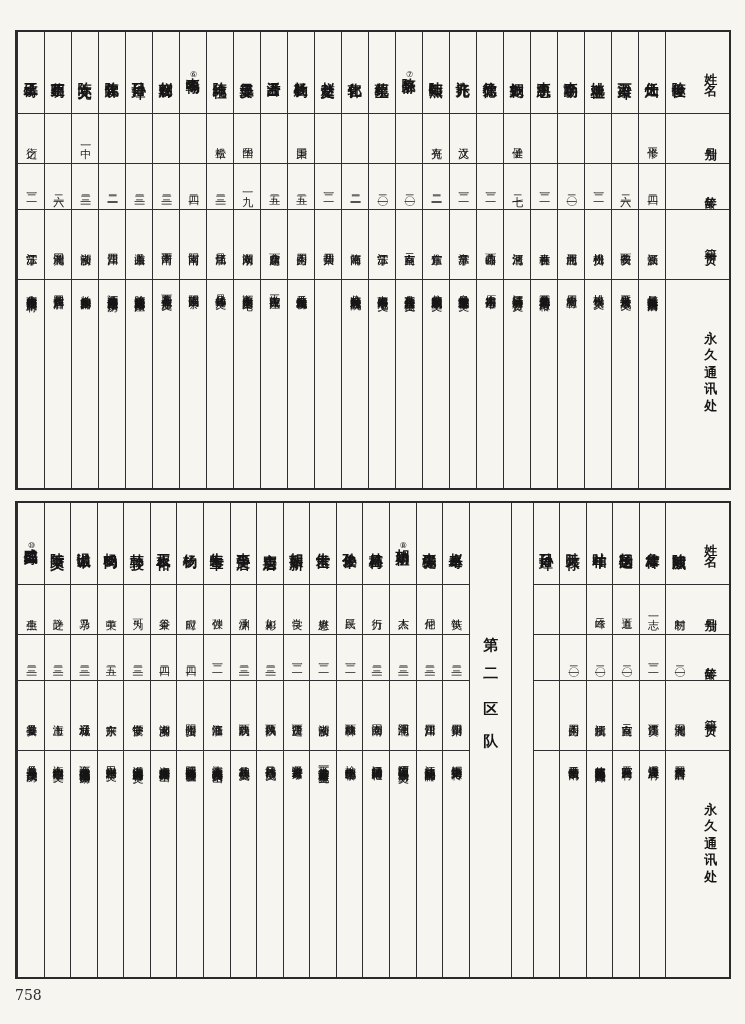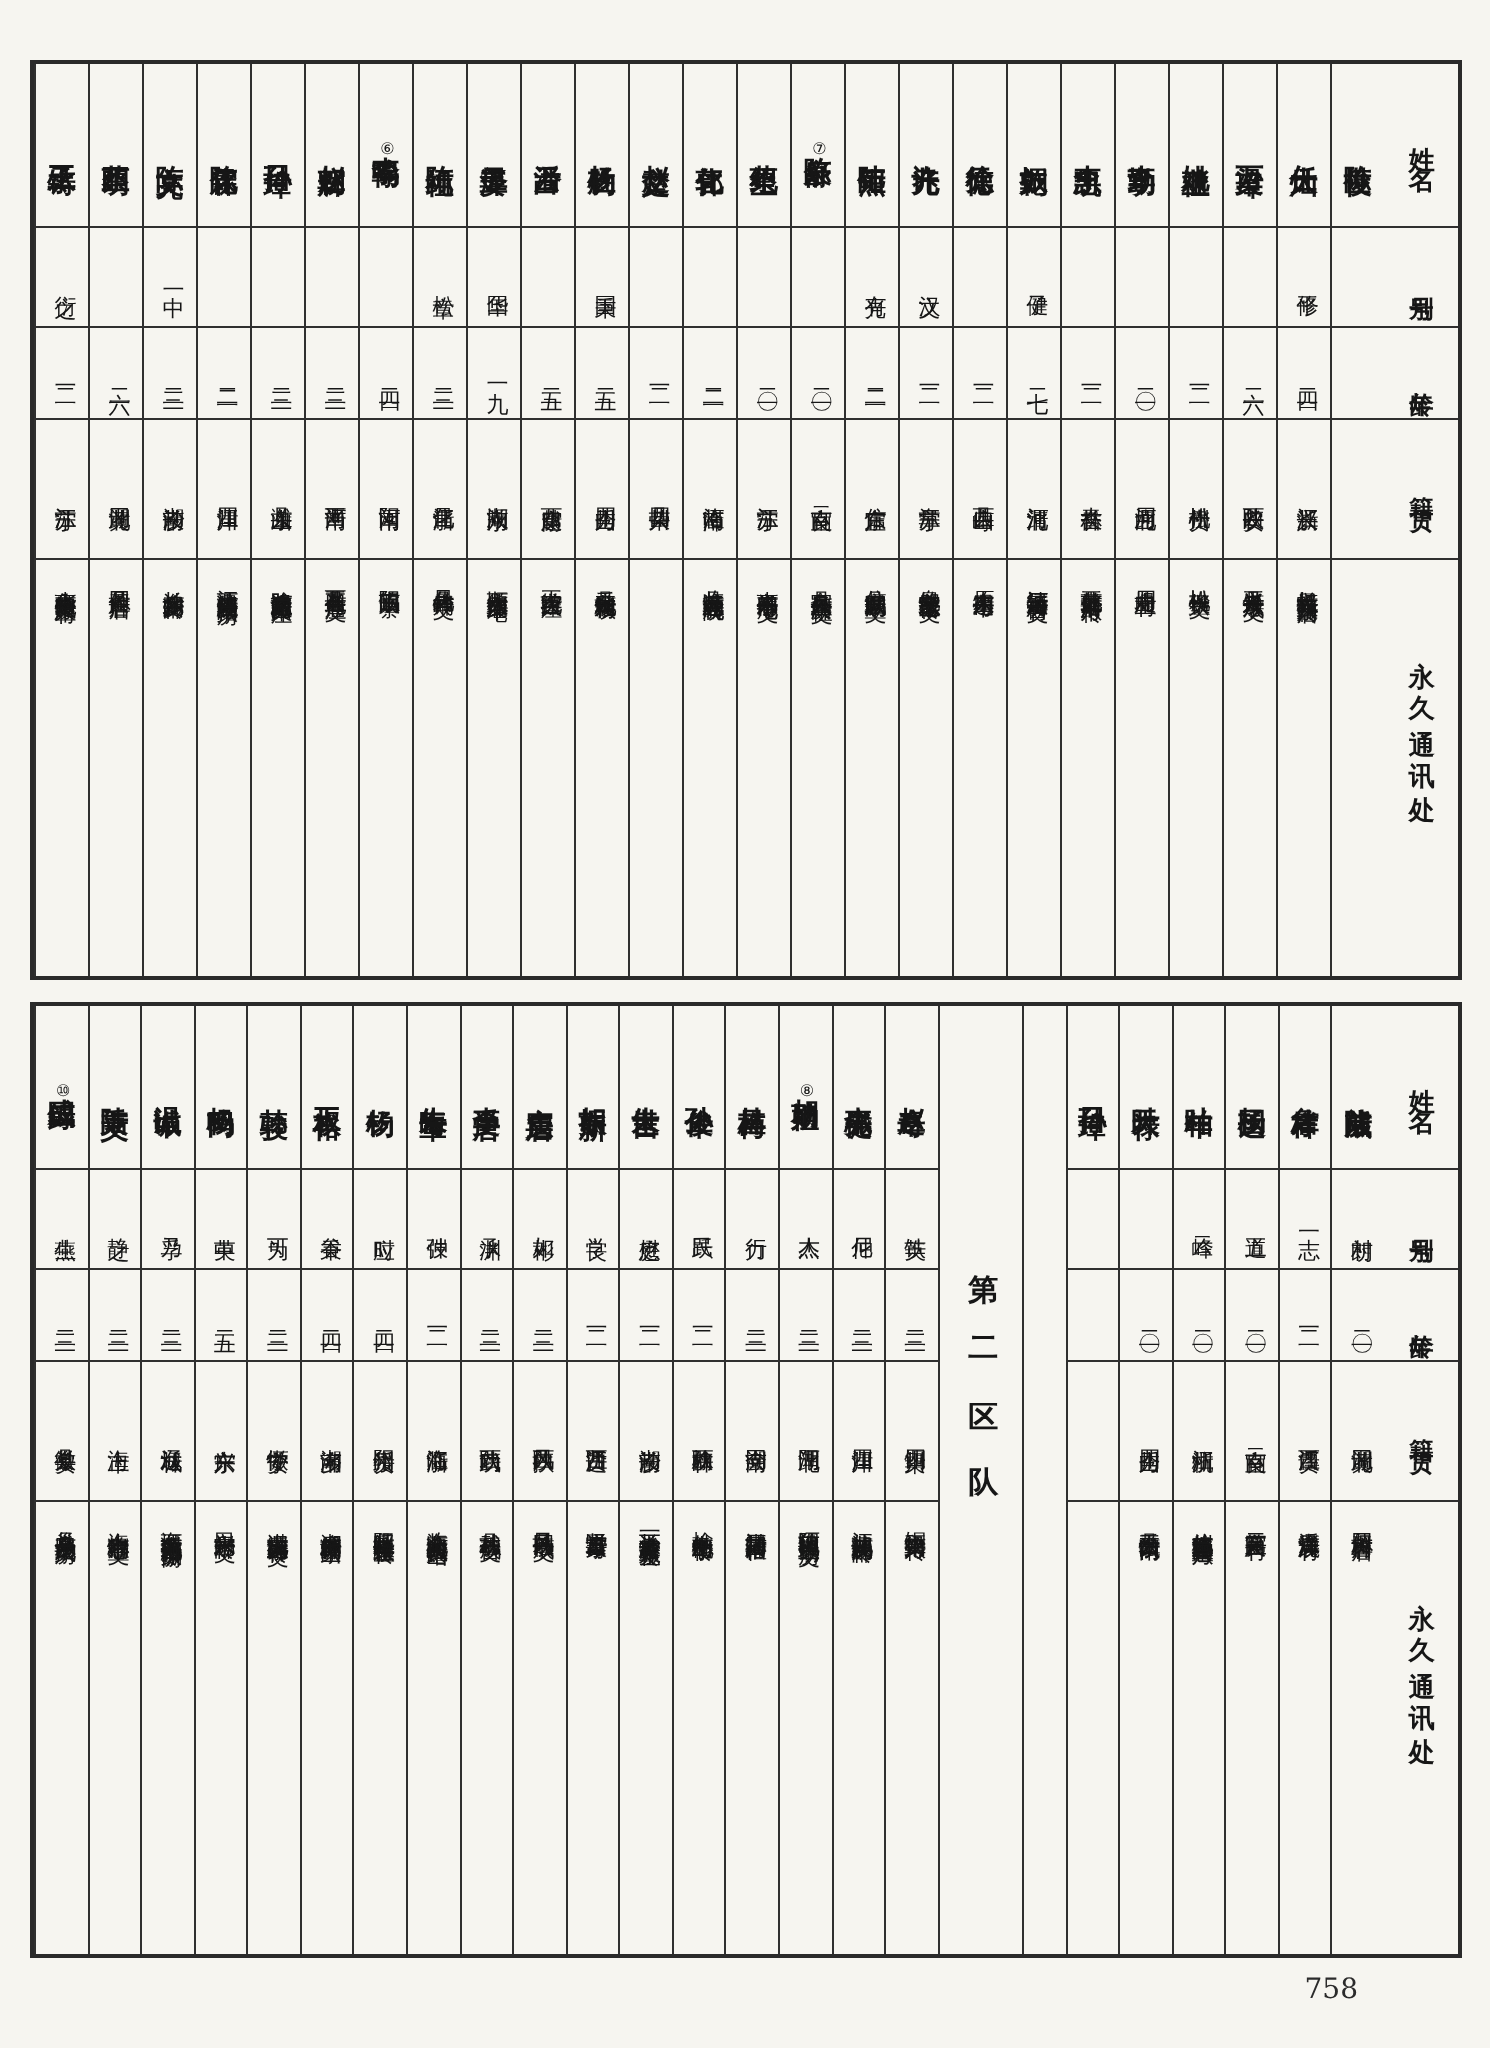--- a/index.html
+++ b/index.html
@@ -63,21 +63,20 @@
   
   .divider-text{
     writing-mode:vertical-rl;text-orientation:upright;
     font-size:15px;font-weight:700;letter-spacing:32px;
     padding-top:122px;margin:0 auto;
   }
   .blank-inner{flex:1;}
   .page-number{
     margin-top:8px;
     padding-right:52px;
-    text-align:right;
     font-size:14px;
     color:#2b2b2b;
     font-family:"DejaVu Serif","Liberation Serif",serif;
   }
 </style>
 </head>
 <body>
 
 <div class="sheet">
   <div class="grid top" id="table-0">

